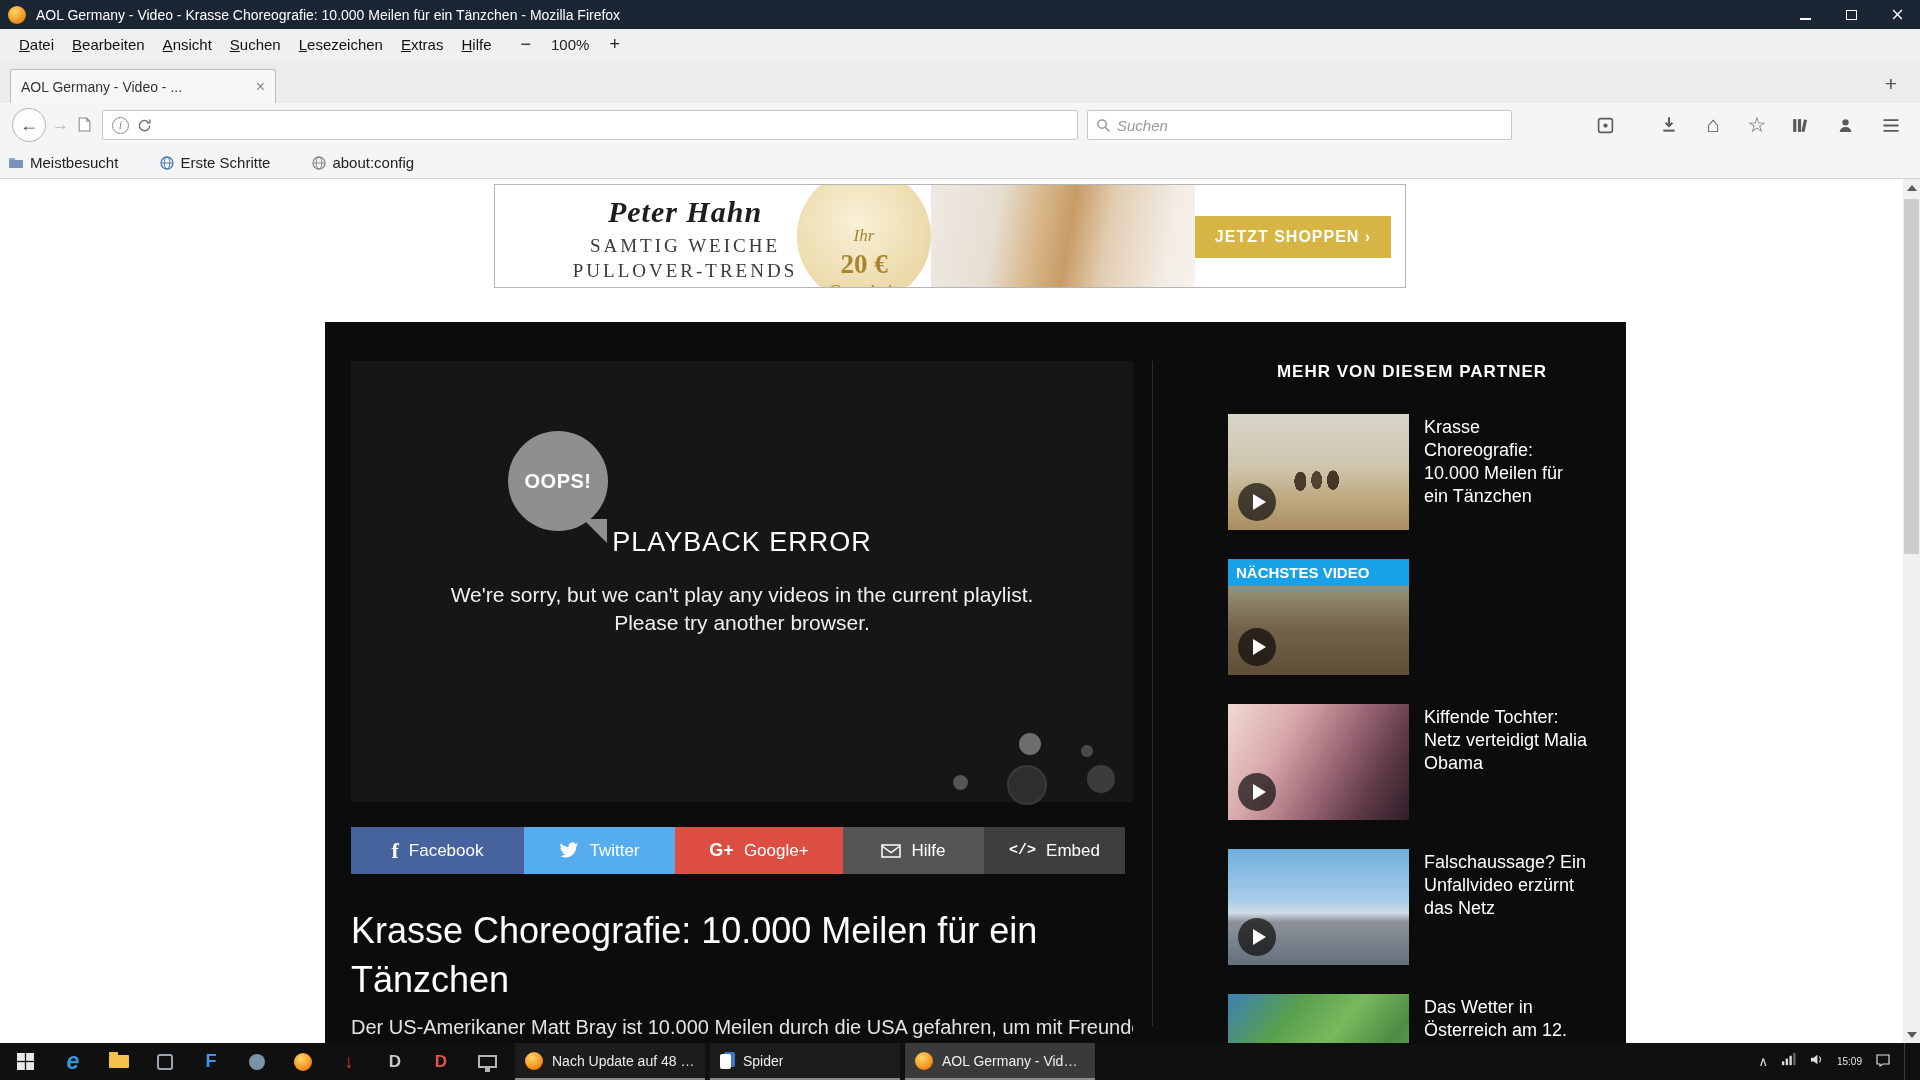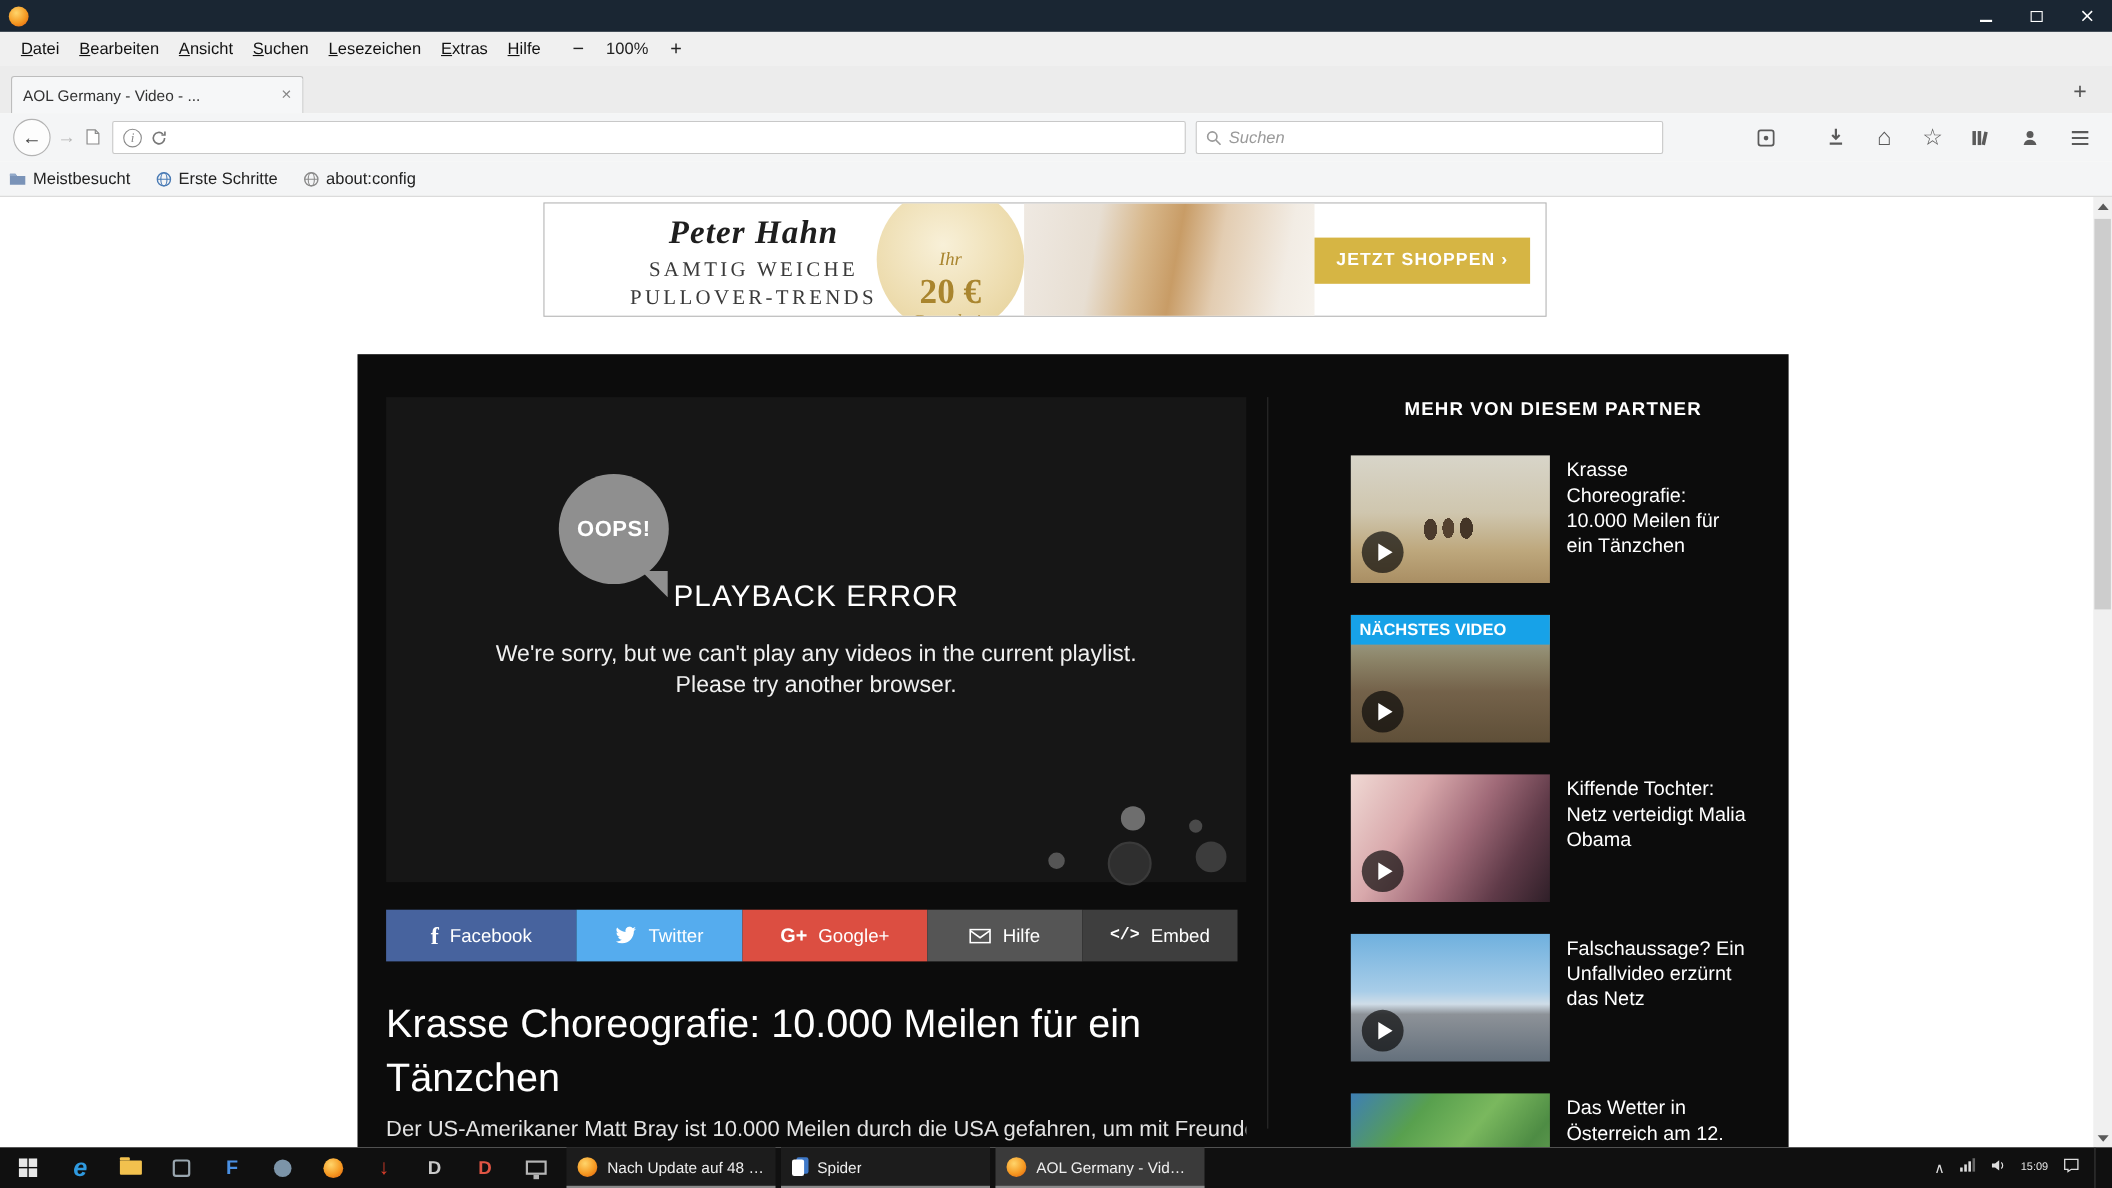--- a/index.html
+++ b/index.html
@@ -42,40 +42,40 @@
 #url-text{margin-left:9px;font-size:15px;white-space:nowrap;overflow:hidden;flex:1}
 #url-domain{color:#3c3c3c}
 #url-path{color:#8a8a8a}
 #reload-btn{margin-left:8px;flex:none;display:flex}
 #search-box{position:absolute;left:1087px;top:7px;width:425px;height:30px;background:#fff;border:1px solid #c8c8c8;border-radius:2px;display:flex;align-items:center;padding:0 8px}
 #search-input{border:none;outline:none;flex:1;font-size:15px;margin-left:6px;font-family:"Liberation Sans",sans-serif;color:#333;background:transparent}
 #search-input::placeholder{color:#9a9a9a;font-style:italic}
 .nav-ico{position:absolute;top:10px;width:26px;height:24px;display:flex;align-items:center;justify-content:center;color:#5a5a5a;font-size:19px}
 
 
-#bmbar{position:absolute;left:0;top:147px;width:1920px;height:32px;background:#f4f5f6;border-bottom:1px solid #d4d4d4;display:flex;align-items:center;padding-left:8px;gap:24px}
+#bmbar{position:absolute;left:0;top:147px;width:1920px;height:32px;background:#f4f5f6;border-bottom:1px solid #d4d4d4;display:flex;align-items:center;padding-left:8px;gap:42px}
 .bm-item{display:flex;align-items:center;gap:6px;font-size:15px;color:#222}
 
 
 #viewport{position:absolute;left:0;top:179px;width:1920px;height:864px;background:#fff;overflow:hidden}
 
 
 #scrollbar{position:absolute;right:0;top:0;width:17px;height:864px;background:#f0f0f0}
 .sb-arrow{position:absolute;left:0;width:17px;height:17px;display:flex;align-items:center;justify-content:center}
 .tri-up{width:0;height:0;border-left:5px solid transparent;border-right:5px solid transparent;border-bottom:6px solid #5a5a5a}
 .tri-down{width:0;height:0;border-left:5px solid transparent;border-right:5px solid transparent;border-top:6px solid #5a5a5a}
 #sb-thumb{position:absolute;left:1px;top:20px;width:15px;height:355px;background:#cdcdcd}
 
 
 #ad{position:absolute;left:494px;top:5px;width:912px;height:104px;background:#fff;border:1px solid #b5b5b5;overflow:hidden}
 #ad-brand{position:absolute;left:30px;top:10px;width:320px;text-align:center;font-family:"Liberation Serif",serif;font-style:italic;font-weight:700;font-size:30px;color:#1e1e1e;letter-spacing:1px}
 #ad-headline{position:absolute;left:30px;top:48px;width:320px;text-align:center;font-family:"Liberation Serif",serif;font-size:19px;letter-spacing:3px;color:#3a3a3a;line-height:25px}
 #ad-badge{position:absolute;left:302px;top:-16px;width:134px;height:134px;border-radius:50%;background:radial-gradient(circle at 45% 40%,#f8f0d8,#eddcae 60%,#e2cd92 100%);display:flex;flex-direction:column;align-items:center;justify-content:flex-end;color:#a9852e}
 #ad-badge .pre{font-family:"Liberation Serif",serif;font-style:italic;font-size:17px}
-#ad-badge .val{font-family:"Liberation Serif",serif;font-weight:700;font-size:32px;line-height:36px}
+#ad-badge .val{font-family:"Liberation Serif",serif;font-weight:700;font-size:27px;line-height:36px}
 #ad-badge .post{font-family:"Liberation Serif",serif;font-style:italic;font-size:18px}
 #ad-photo{position:absolute;left:436px;top:0;width:264px;height:104px;background:linear-gradient(100deg,#efe9e2 0%,#e7ded2 25%,#d8b88c 40%,#c89c66 52%,#e3cdb2 66%,#f2ece4 88%,#f6f2ec 100%)}
 #ad-cta{position:absolute;left:700px;top:31px;width:196px;height:42px;background:#d6b544;color:#fff;font-weight:700;font-size:16px;letter-spacing:1px;display:flex;align-items:center;justify-content:center}
 
 
 #content-box{position:absolute;left:325px;top:143px;width:1301px;height:721px;background:#0c0c0c;overflow:hidden;color:#fff}
 #vdivider{position:absolute;left:827px;top:39px;width:1px;height:665px;background:#2c2c2c}
 
 
 #player{position:absolute;left:26px;top:39px;width:782px;height:441px;background:#161616}
@@ -149,20 +149,21 @@
 #clock{font-size:10px;color:#e5e5e5}
 #show-desktop{width:6px;height:37px;border-left:1px solid #3a3a3a}
 </style>
 </head>
 <body>
 
 <div id="screen">
 
   <div id="titlebar">
     <span class="fx-ball"></span>
+    <span id="win-title">AOL Germany - Video - Krasse Choreografie: 10.000 Meilen für ein Tänzchen - Mozilla Firefox</span>
     <div id="win-controls">
       <div class="winbtn">
           <span class="glyph-min"></span>
         </div>
       <div class="winbtn">
           <span class="glyph-max"></span>
         </div>
       <div class="winbtn">
         <svg width="11" height="11" viewBox="0 0 10 10">
             <path d="M1 1l8 8M9 1l-8 8" stroke="#fff" stroke-width="1.3"></path>

